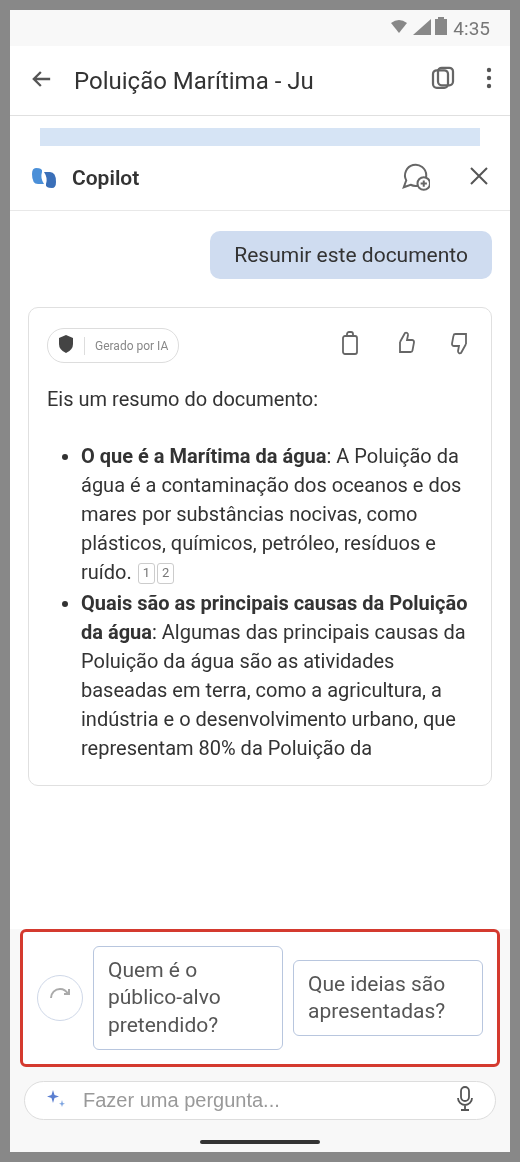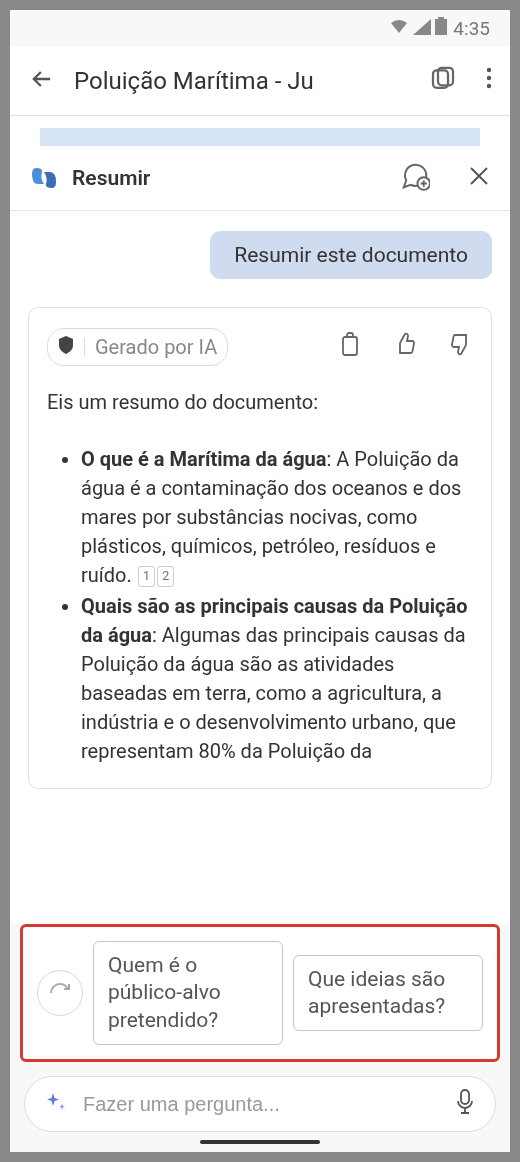--- a/index.html
+++ b/index.html
@@ -103,21 +103,21 @@
       margin-bottom: 24px;
     }
     .ai-badge {
       display: flex;
       align-items: center;
       gap: 10px;
       border: 1px solid #ddd;
       border-radius: 17px;
       padding: 6px 10px;
       color: #888;
-      font-size: 20px;
+      font-size: 12px;
     }
     .shield-icon { color: #444; }
     .card-actions { display: flex; gap: 32px; margin-left: auto; }
     .card-action { color: #666; cursor: pointer; }
     .summary-intro { font-size: 20px; color: #333; margin-bottom: 31px; }
     .summary-list { list-style: disc; padding-left: 34px; }
     .summary-list li { font-size: 20px; color: #333; line-height: 1.45; margin-bottom: 2px; }
     .summary-list strong { font-weight: 700; }
     .ref-badge {
       display: inline-block;
@@ -155,24 +155,24 @@
       border: 1px solid #b8c6de;
       border-radius: 6px;
       padding: 10px 14px;
       font-size: 21px;
       color: #555;
       cursor: pointer;
       line-height: 1.3;
       flex: 1;
     }
     .input-bar {
-      margin: 14px 14px 20px;
+      margin: 14px 14px 32px;
       border: 1px solid #ddd;
       border-radius: 28px;
-      height: 56px;
+      height: 39px;
       display: flex;
       align-items: center;
       padding: 0 20px;
       gap: 16px;
       background: #fff;
     }
     .sparkle-icon { color: #5b7fd1; }
     .input-field {
       flex: 1;
       border: none;
@@ -253,21 +253,21 @@
     <div class="doc-preview-inner"></div>
   </div>
 
   <div class="copilot-panel-header">
     <span class="copilot-logo">
       <svg width="28" height="28" viewBox="0 0 28 28">
           <path d="M6 4 Q2 4 2 10 Q2 20 8 20 L14 20 Q10 14 12 8 Q13 4 6 4" fill="#4a8fd8"></path>
           <path d="M22 24 Q26 24 26 18 Q26 8 20 8 L14 8 Q18 14 16 20 Q15 24 22 24" fill="#3a6fb8"></path>
         </svg>
     </span>
-    <div class="copilot-title">Resumir</div>
+    <div class="copilot-title">Copilot</div>
     <span class="chat-add-icon">
       <svg width="30" height="30" viewBox="0 0 24 24" fill="none" stroke="#666" stroke-width="1.6">
           <path d="M21 11.5a8.38 8.38 0 01-8.5 8.5 8.5 8.5 0 01-4-1L3 21l2-5.5a8.5 8.5 0 1116-4z"></path>
           <circle cx="19" cy="18" r="5" fill="#fff" stroke="#666"></circle>
           <path d="M19 15.5v5M16.5 18h5" stroke="#666"></path>
         </svg>
     </span>
     <span class="close-x">
       <svg width="22" height="22" viewBox="0 0 22 22" stroke="#555" stroke-width="2">
           <path d="M3 3 L19 19 M19 3 L3 19"></path>

